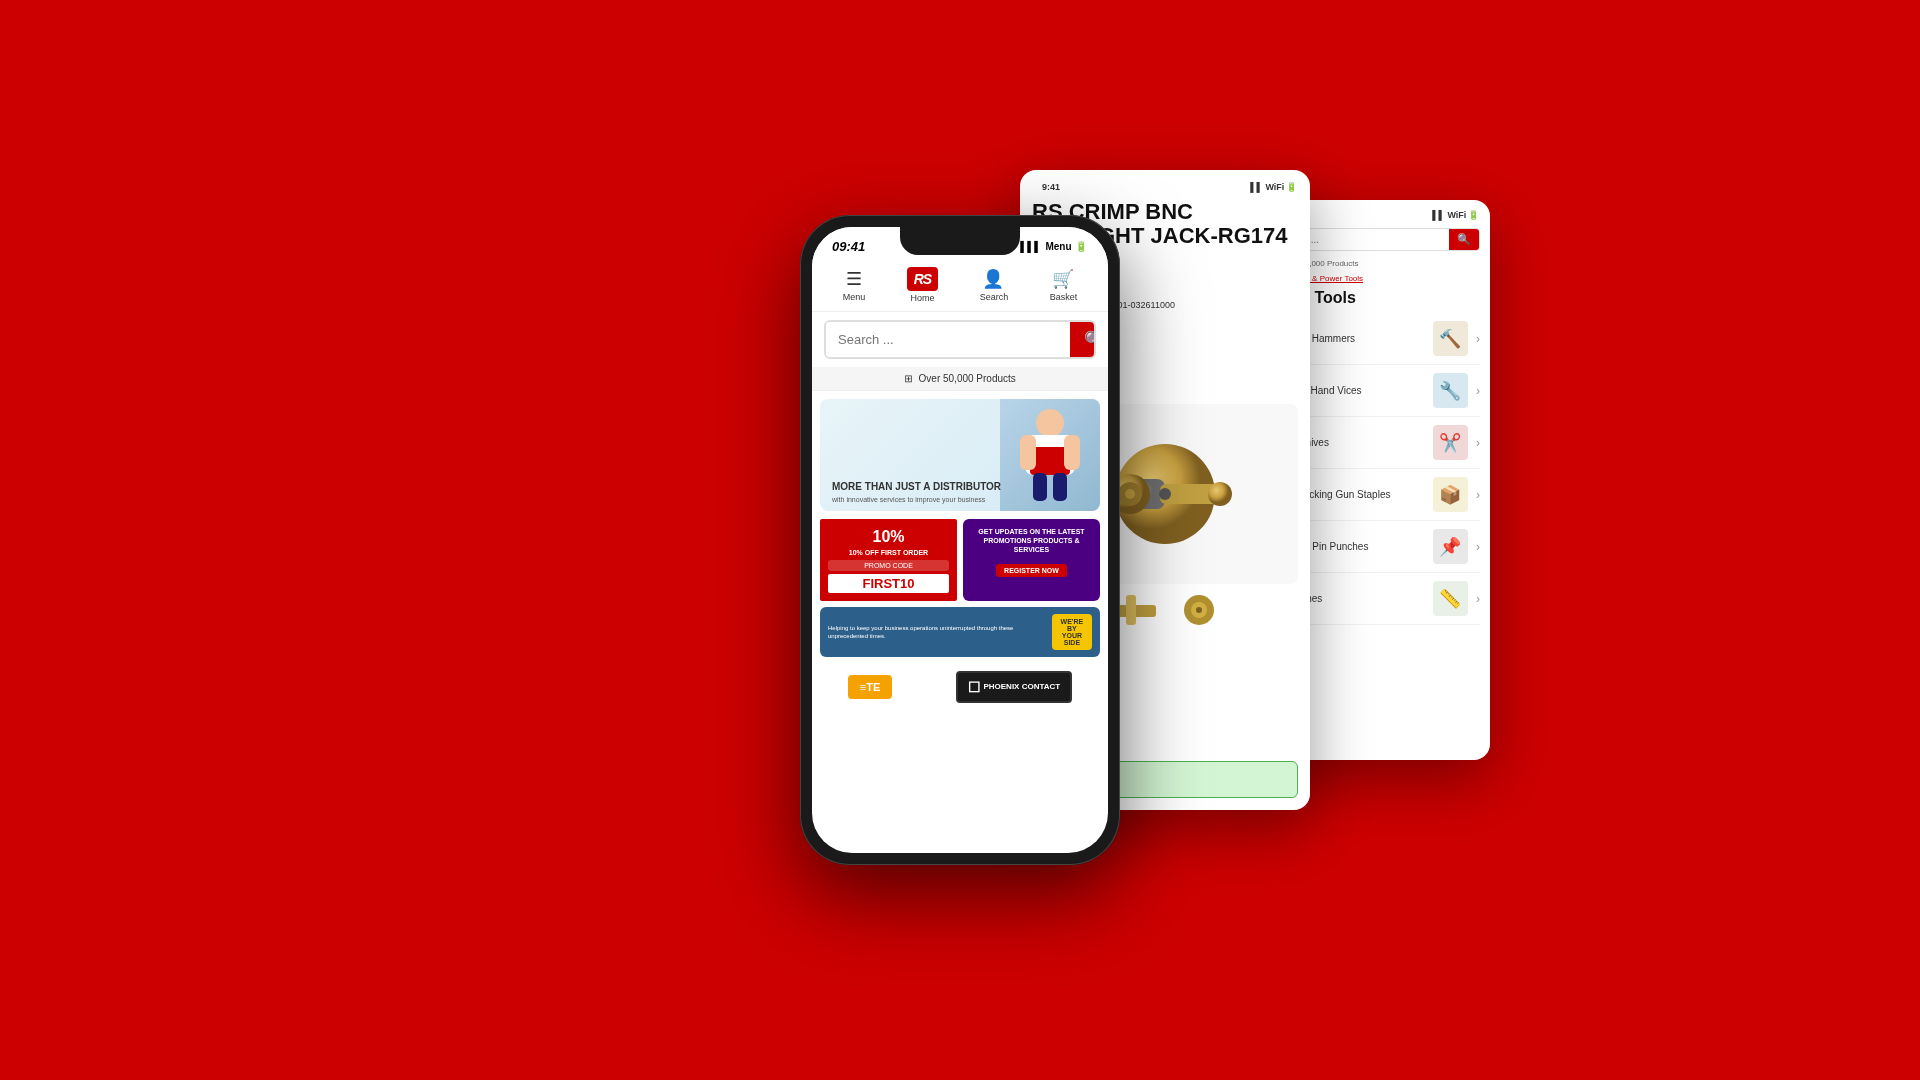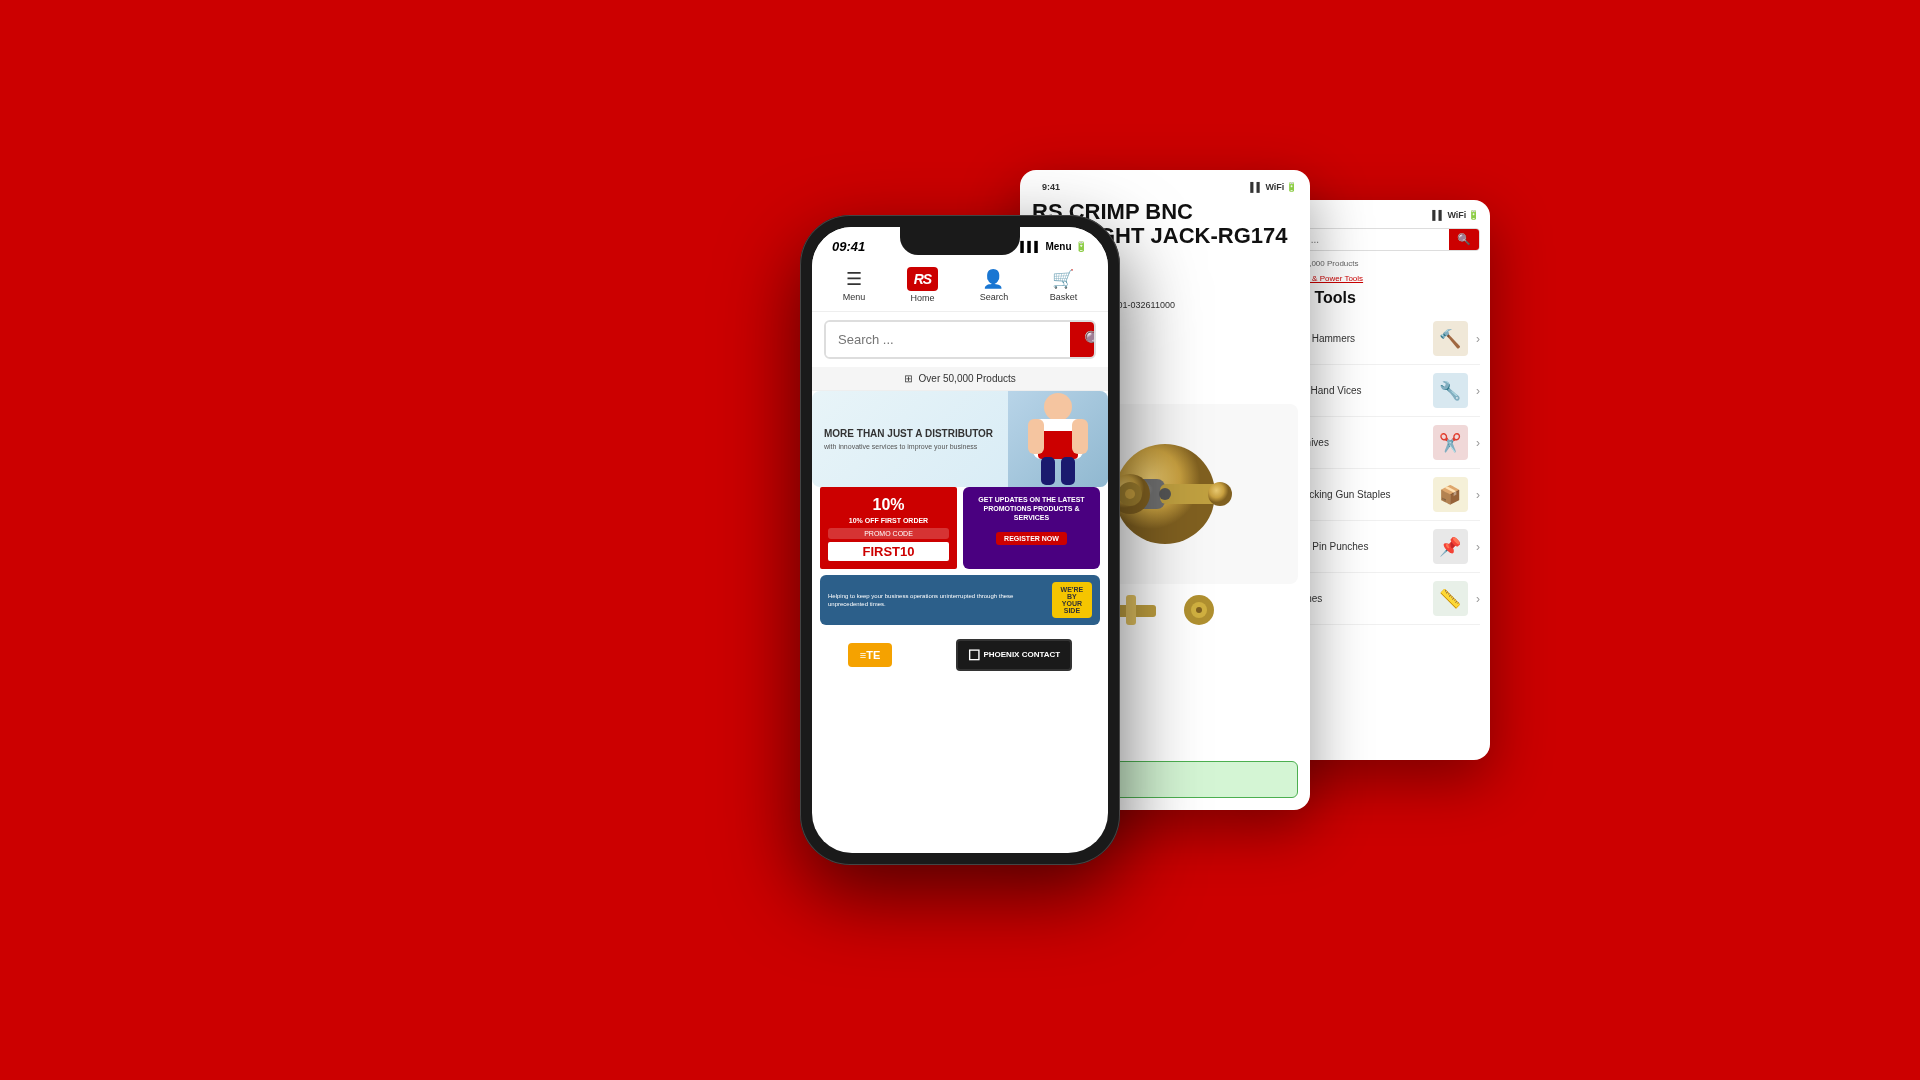--- a/index.html
+++ b/index.html
@@ -179,27 +179,28 @@
       gap: 6px;
       padding: 6px;
       font-size: 10px;
       color: #333;
       background: #f5f5f5;
       border-bottom: 1px solid #eee;
     }
 
     
     .promo-banner {
+      margin: 8px;
       background: linear-gradient(135deg, #e8f4f8, #d4eaf5);
       border-radius: 8px;
-      height: 96px;
+      height: 112px;
       overflow: hidden;
       position: relative;
       display: flex;
-      align-items: center;
+      align-items: flex-end;
     }
 
     .promo-text {
       padding: 8px 12px;
       z-index: 2;
     }
 
     .promo-title {
       font-size: 10px;
       font-weight: 900;

